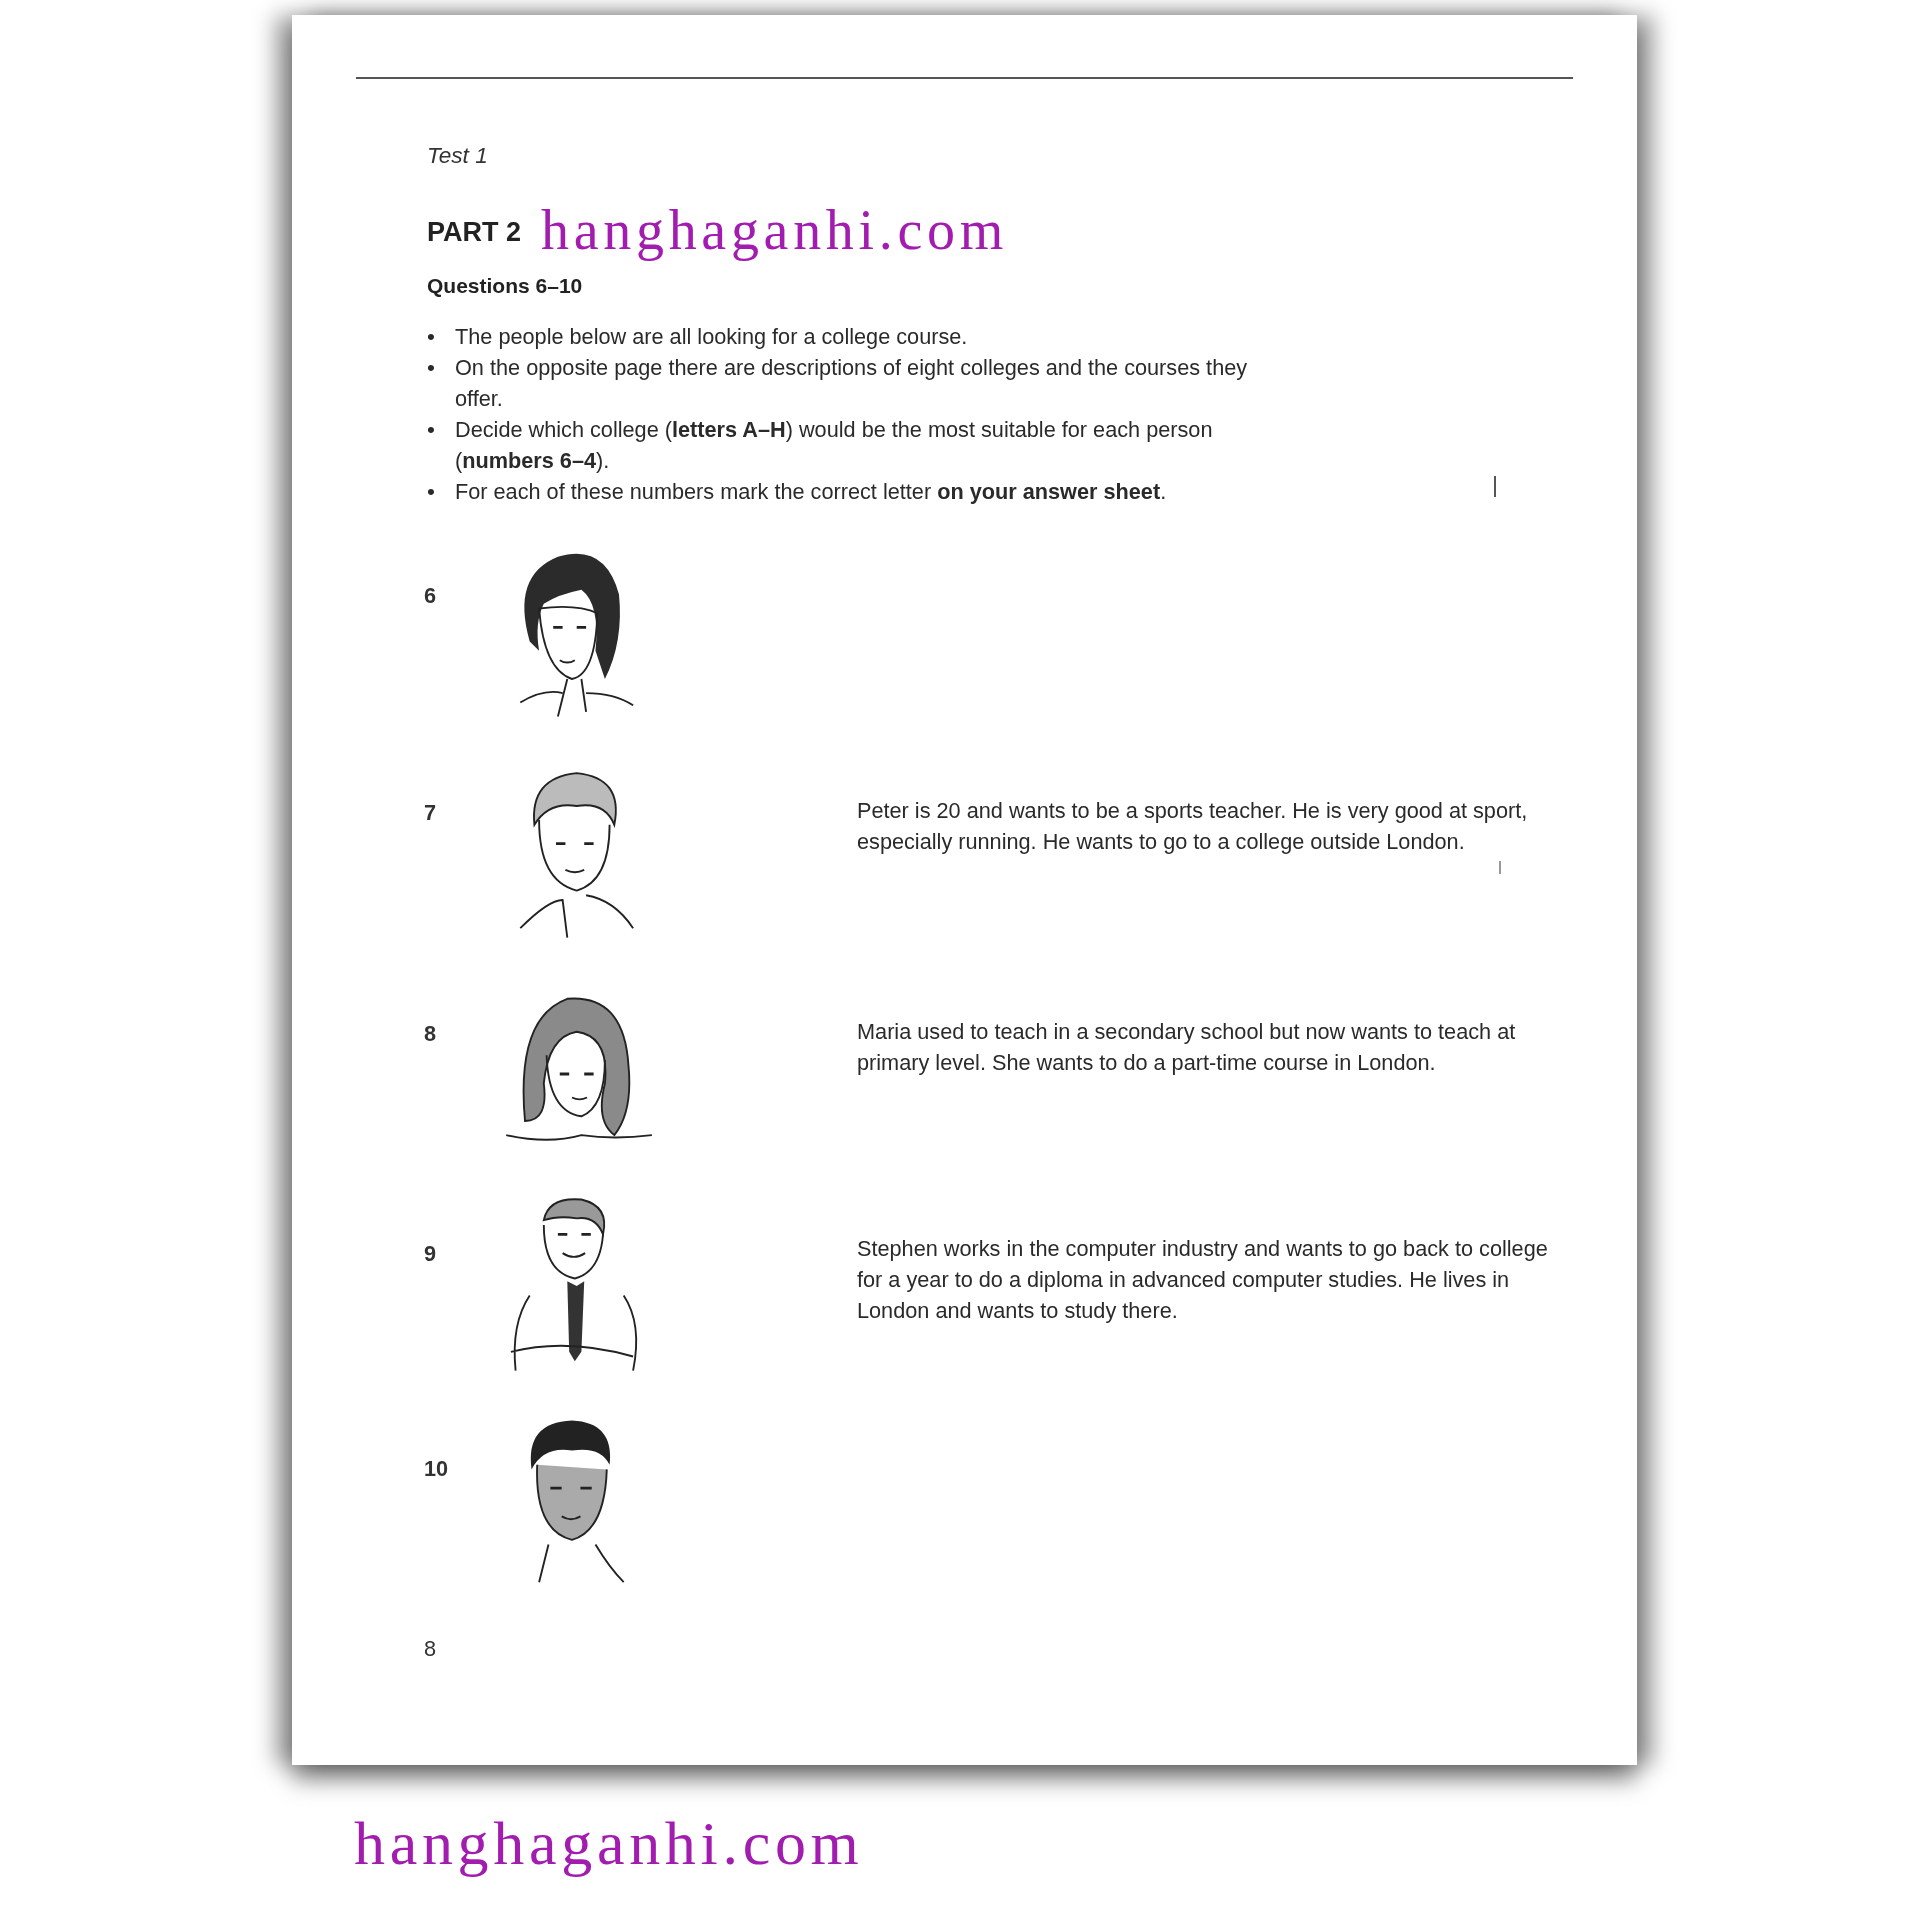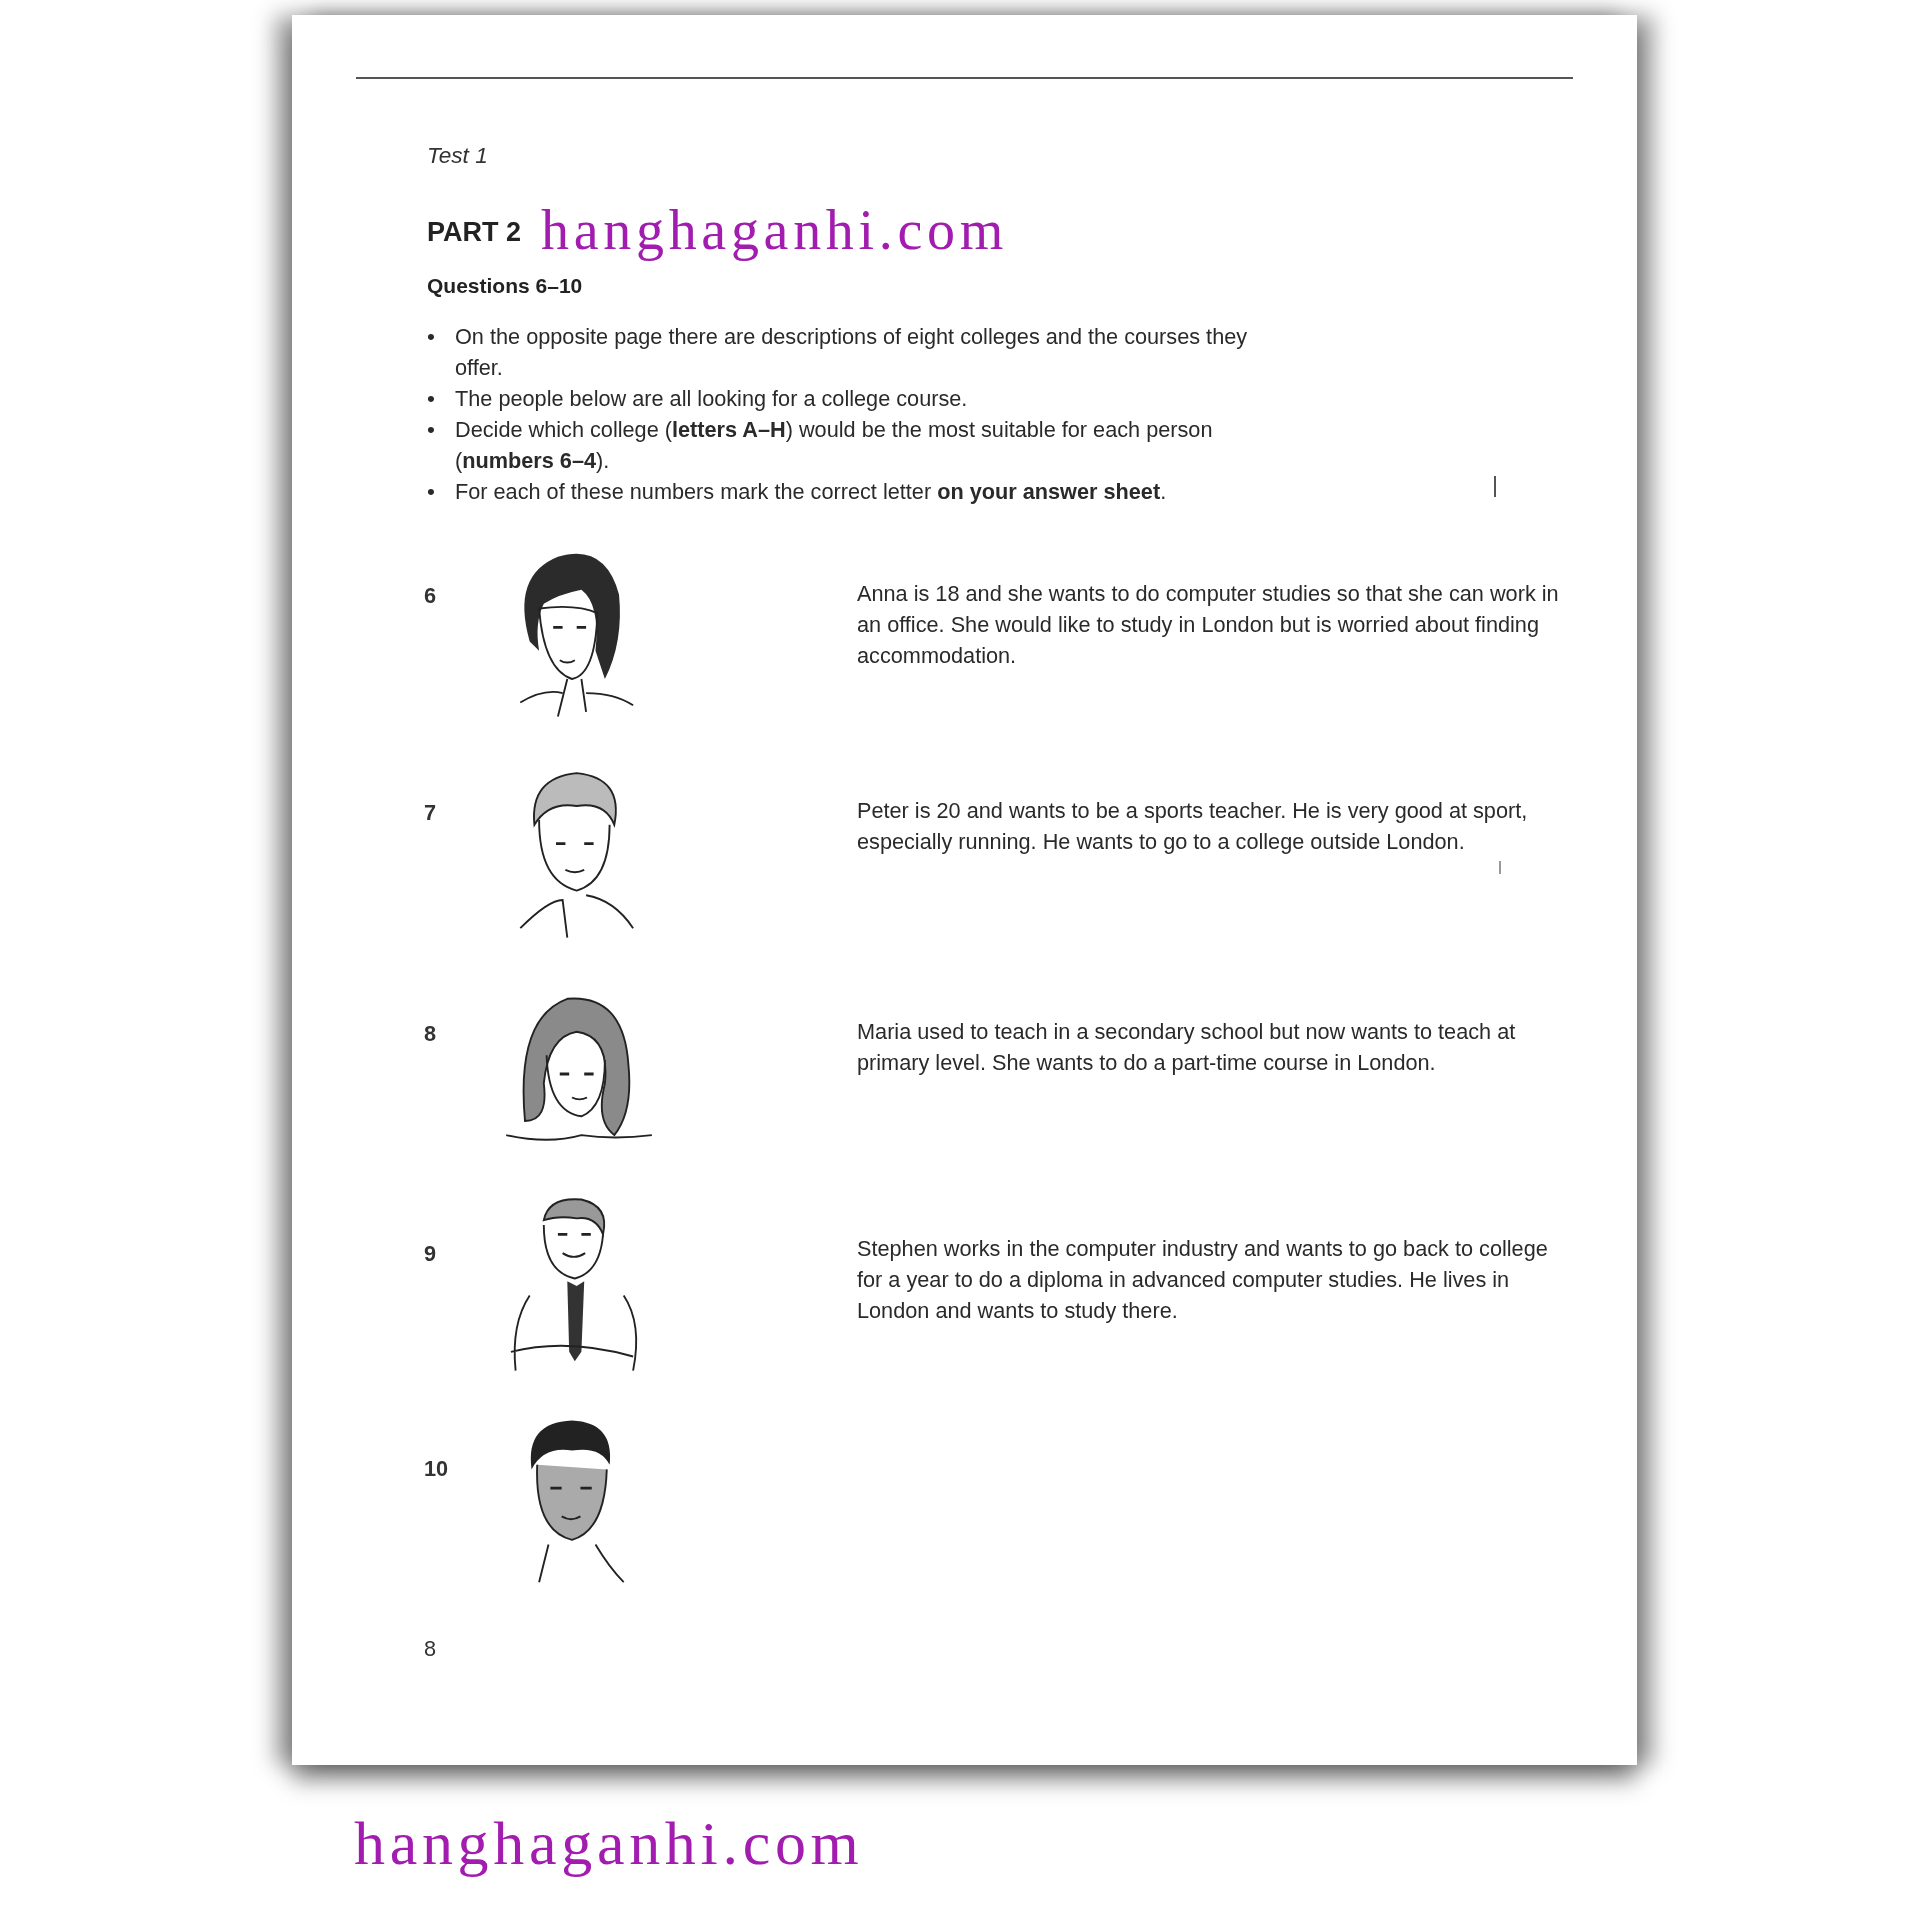--- a/index.html
+++ b/index.html
@@ -35,36 +35,35 @@
 </head>
 <body>
 
 <div class="page">
   <div class="rule"></div>
   <div class="running-head">Test 1</div>
   <div class="part-title">PART 2</div>
   <div class="q-range">Questions 6–10</div>
 
   <ul class="instructions">
+    <li><span>The people below are all looking for a college course.</span></li>
     <li><span>On the opposite page there are descriptions of eight colleges and the courses they offer.</span></li>
-    <li><span>The people below are all looking for a college course.</span></li>
     <li><span>Decide which college (</span><b>letters A–H</b><span>) would be the most suitable for each person (</span><b>numbers 6–4</b><span>).</span></li>
     <li><span>For each of these numbers mark the correct letter </span><b>on your answer sheet</b><span>.</span></li>
   </ul>
 
   <div class="person" style="top:523px;">
     <span class="num" style="top:45px;">6</span>
     <svg class="portrait" viewBox="0 0 170 200">
       <path d="M40 110 Q20 40 70 20 Q120 5 135 60 Q140 110 120 150 L110 120 Q115 70 95 55 Q70 60 55 70 Q45 90 50 120 Z" fill="#2b2b2b"></path>
       <path d="M50 75 Q55 140 85 150 Q110 145 112 80 Q90 70 50 75 Z" fill="none" stroke="#222" stroke-width="2"></path>
       <path d="M65 95 l10 0 M90 95 l10 0" stroke="#222" stroke-width="3"></path>
       <path d="M72 130 q8 5 16 0" stroke="#222" stroke-width="2" fill="none"></path>
       <path d="M80 150 L70 190 M95 150 L100 185 M30 175 Q55 160 75 165 M100 165 Q130 165 150 178" stroke="#222" stroke-width="2" fill="none"></path>
     </svg>
-    <p class="desc" style="top:40px;">Anna is 18 and she wants to do computer studies so that she can work in an office. She would like to study in London but is worried about finding accommodation.</p>
   </div>
 
   <div class="person" style="top:744px;">
     <span class="num" style="top:41px;">7</span>
     <svg class="portrait" viewBox="0 0 170 200">
       <path d="M45 70 Q40 20 90 15 Q140 20 130 70 Q120 45 90 50 Q60 45 45 70 Z" fill="#bbb" stroke="#222" stroke-width="2"></path>
       <path d="M50 65 Q50 130 90 140 Q125 130 125 70" fill="none" stroke="#222" stroke-width="2"></path>
       <path d="M68 90 l10 0 M98 90 l10 0" stroke="#222" stroke-width="3"></path>
       <path d="M78 118 q10 5 20 0" stroke="#222" stroke-width="2" fill="none"></path>
       <path d="M30 180 Q60 150 75 150 L80 190 M100 145 Q130 150 150 180" stroke="#222" stroke-width="2" fill="none"></path>

